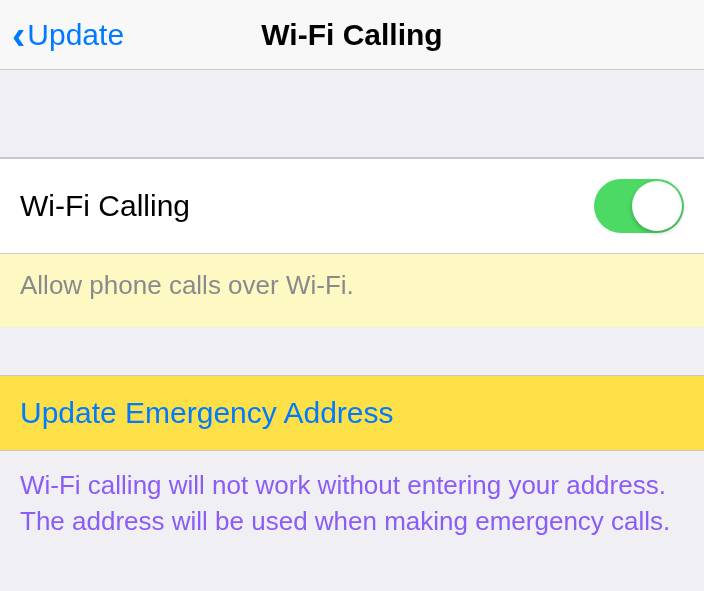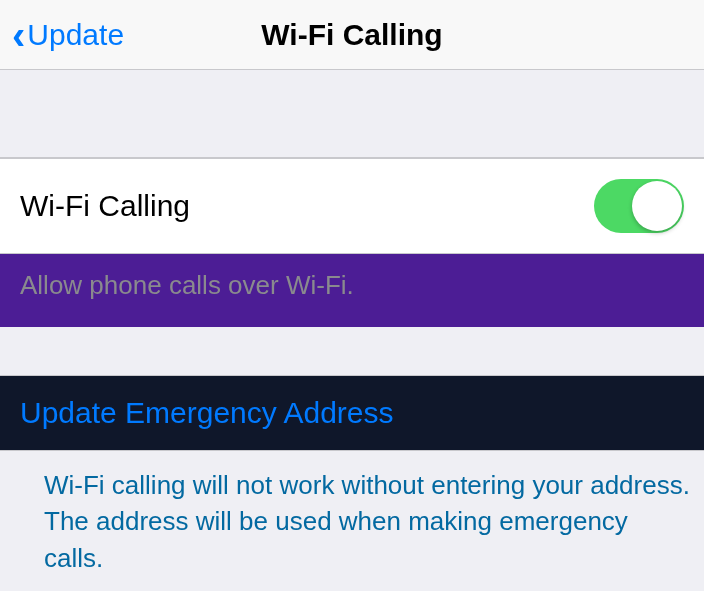--- a/index.html
+++ b/index.html
@@ -91,48 +91,47 @@
       background: #fff;
       border-radius: 50%;
       box-shadow: 0 2px 4px rgba(0,0,0,0.25);
     }
 
     .footer-text {
       padding: 14px 20px 24px 20px;
       font-size: 26px;
       color: #8a8a8e;
       line-height: 1.35;
-      background: #4c1d95;
+      background: #fef9c3;
     }
 
     .spacer-small {
       height: 48px;
       background: #efeff4;
     }
 
     .link-row {
-      background: #0f172a;
+      background: #fde047;
       border-top: 1px solid #c8c8cc;
       border-bottom: 1px solid #c8c8cc;
       padding: 20px 20px;
       cursor: pointer;
     }
 
     .link-text {
       color: #007aff;
       font-size: 30px;
       font-weight: 400;
     }
 
     .info-text {
-      padding: 16px 12px;
+      padding: 16px 20px;
       font-size: 26px;
-      color: #0369a1;
+      color: #8b5cf6;
       line-height: 1.4;
-      margin-left: 32px;
     }
   </style>
 </head>
 <body>
 
 <div class="nav-bar">
   <div class="back-button">
     <span class="back-chevron">‹</span>
     <span>Update</span>
   </div>

